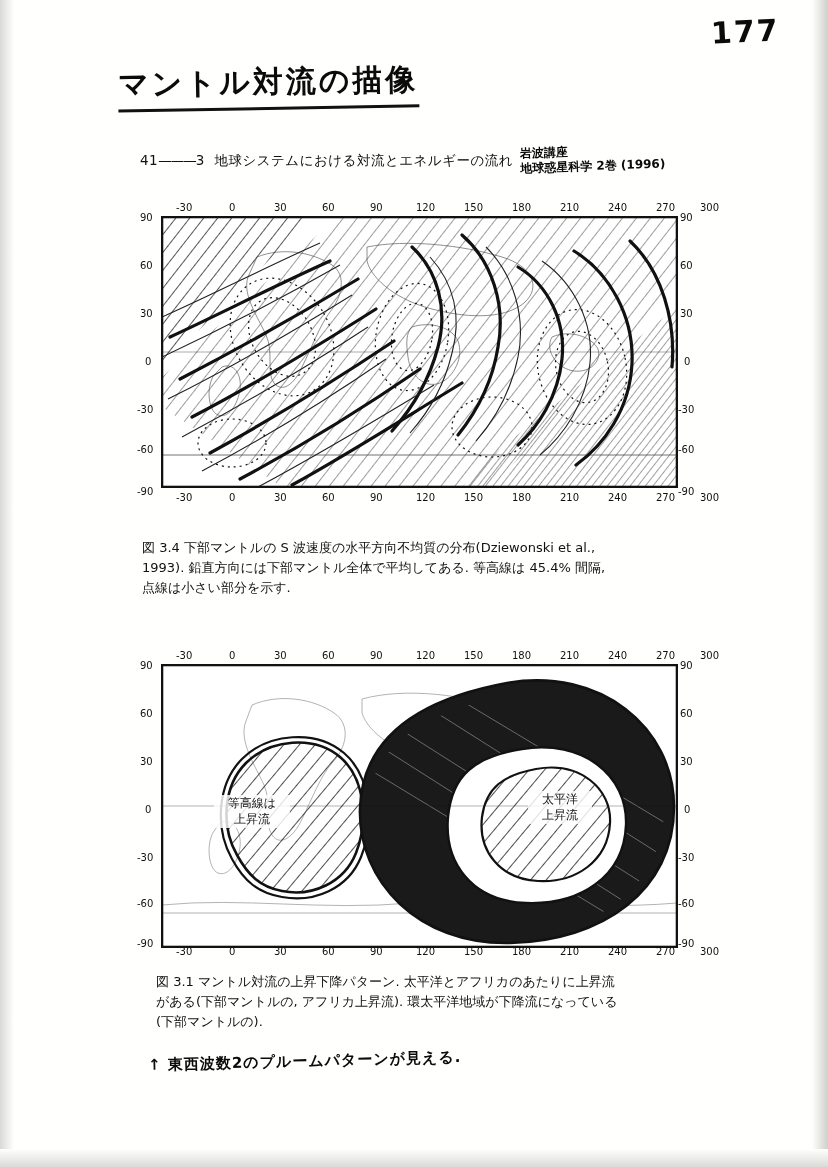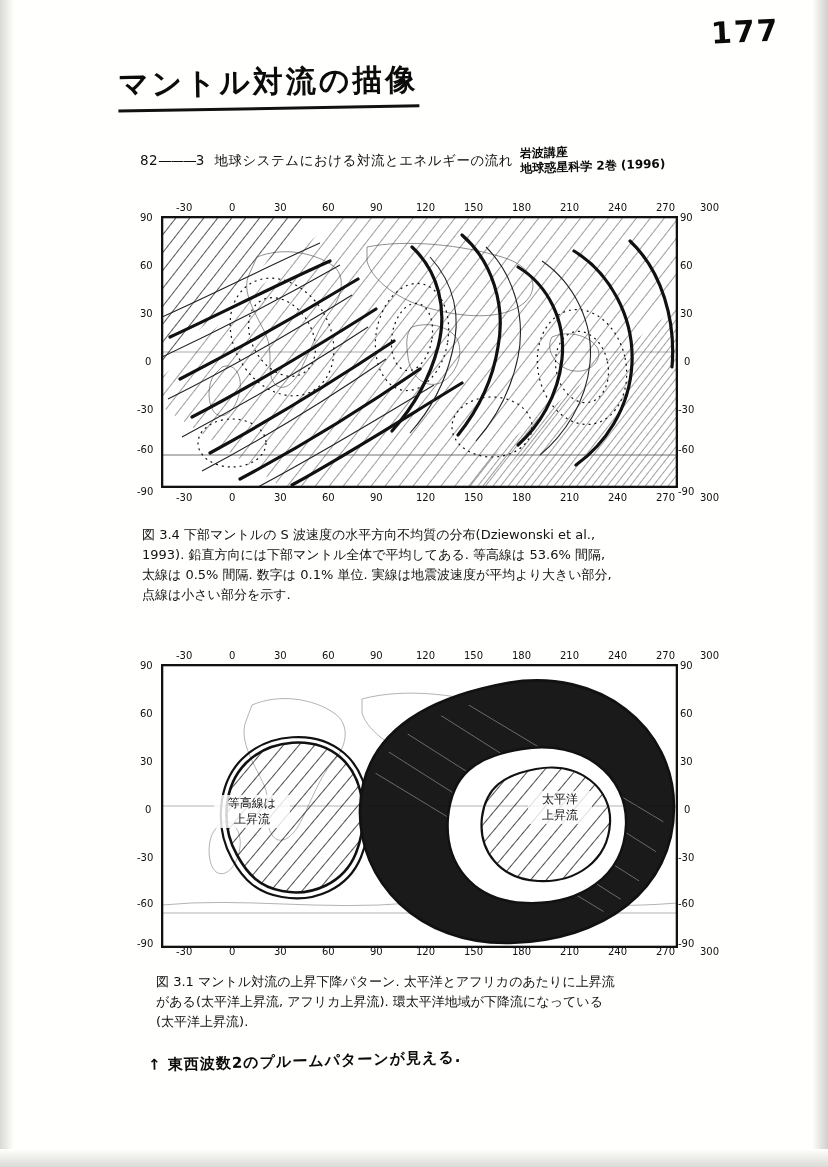--- a/index.html
+++ b/index.html
@@ -115,21 +115,21 @@
 <div class="page">
   <div class="edge-left"></div>
   <div class="edge-right"></div>
   <div class="edge-bottom"></div>
 
   <div id="page-number" class="handwrite">177</div>
 
   <div id="hand-title" class="handwrite">マントル対流の描像</div>
 
   <div id="section-heading">
-    <span>82</span><span class="dash">———</span><span>3</span>&nbsp;&nbsp;<span>地球システムにおける対流とエネルギーの流れ</span>
+    <span>41</span><span class="dash">———</span><span>3</span>&nbsp;&nbsp;<span>地球システムにおける対流とエネルギーの流れ</span>
   </div>
 
   <div id="source-note" class="handwrite">
     <div>岩波講座</div>
     <div>地球惑星科学 2巻  (1996)</div>
   </div>
 
   <div class="figure" id="fig34" style="left:0;top:0;width:828px;height:520px;">
 
     <div class="axis-lbl" style="left:176px;top:202px;">-30</div>
@@ -239,24 +239,23 @@
             <ellipse cx="330" cy="210" rx="40" ry="30"></ellipse>
             <ellipse cx="70" cy="226" rx="34" ry="24"></ellipse>
           </g>
 
           <rect x="0.5" y="0.5" width="514" height="269" fill="none" stroke="#111" stroke-width="1.6"></rect>
           <line x1="0" y1="135" x2="515" y2="135" stroke="#111" stroke-width="0.7" opacity="0.5"></line>
         </g>
       </svg>
     </div>
 
-    <div class="caption" style="left:142px;top:525px;width:560px;">
+    <div class="caption" style="left:142px;top:538px;width:560px;">
       <div>図 3.4   下部マントルの S 波速度の水平方向不均質の分布(Dziewonski et al.,</div>
-      <div>1993). 鉛直方向には下部マントル全体で平均してある. 等高線は 53.6% 間隔,</div>
-      <div>太線は 0.5% 間隔. 数字は 0.1% 単位. 実線は地震波速度が平均より大きい部分,</div>
+      <div>1993). 鉛直方向には下部マントル全体で平均してある. 等高線は 45.4% 間隔,</div>
       <div>点線は小さい部分を示す.</div>
     </div>
   </div>
 
   <div class="figure" id="fig35" style="left:0;top:0;width:828px;height:1167px;">
 
     <div class="axis-lbl" style="left:176px;top:650px;">-30</div>
     <div class="axis-lbl" style="left:229px;top:650px;">0</div>
     <div class="axis-lbl" style="left:274px;top:650px;">30</div>
     <div class="axis-lbl" style="left:322px;top:650px;">60</div>
@@ -361,19 +360,19 @@
         <span>上昇流</span>
       </div>
       <div class="map-label" style="left:366px;top:126px;width:60px;">
         <span>太平洋</span><br>
         <span>上昇流</span>
       </div>
     </div>
 
     <div class="caption" style="left:156px;top:972px;width:560px;">
       <div>図 3.1   マントル対流の上昇下降パターン.  太平洋とアフリカのあたりに上昇流</div>
-      <div>がある(太平洋上昇流, アフリカ上昇流). 環太平洋地域が下降流になっている</div>
-      <div>(太平洋上昇流).</div>
+      <div>がある(下部マントルの, アフリカ上昇流). 環太平洋地域が下降流になっている</div>
+      <div>(下部マントルの).</div>
     </div>
   </div>
 
   <div id="bottom-note" class="handwrite">↑ 東西波数2のプルームパターンが見える.</div>
 </div>
 
 </body></html>

